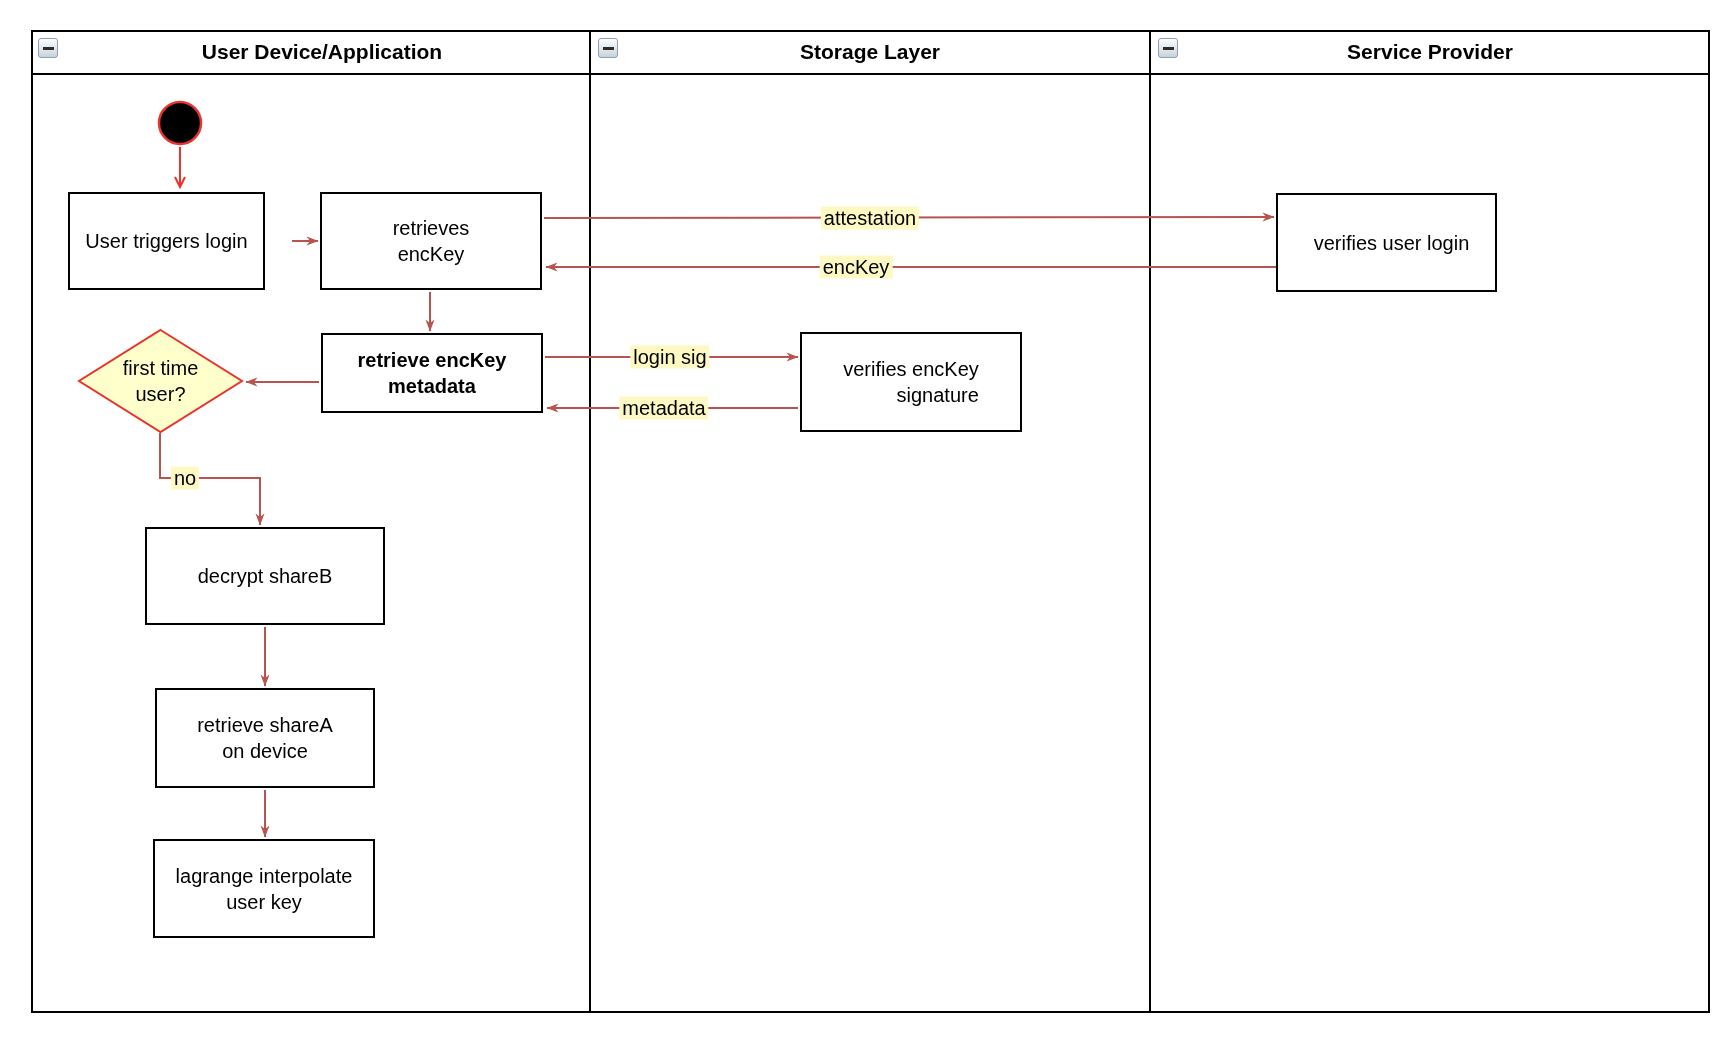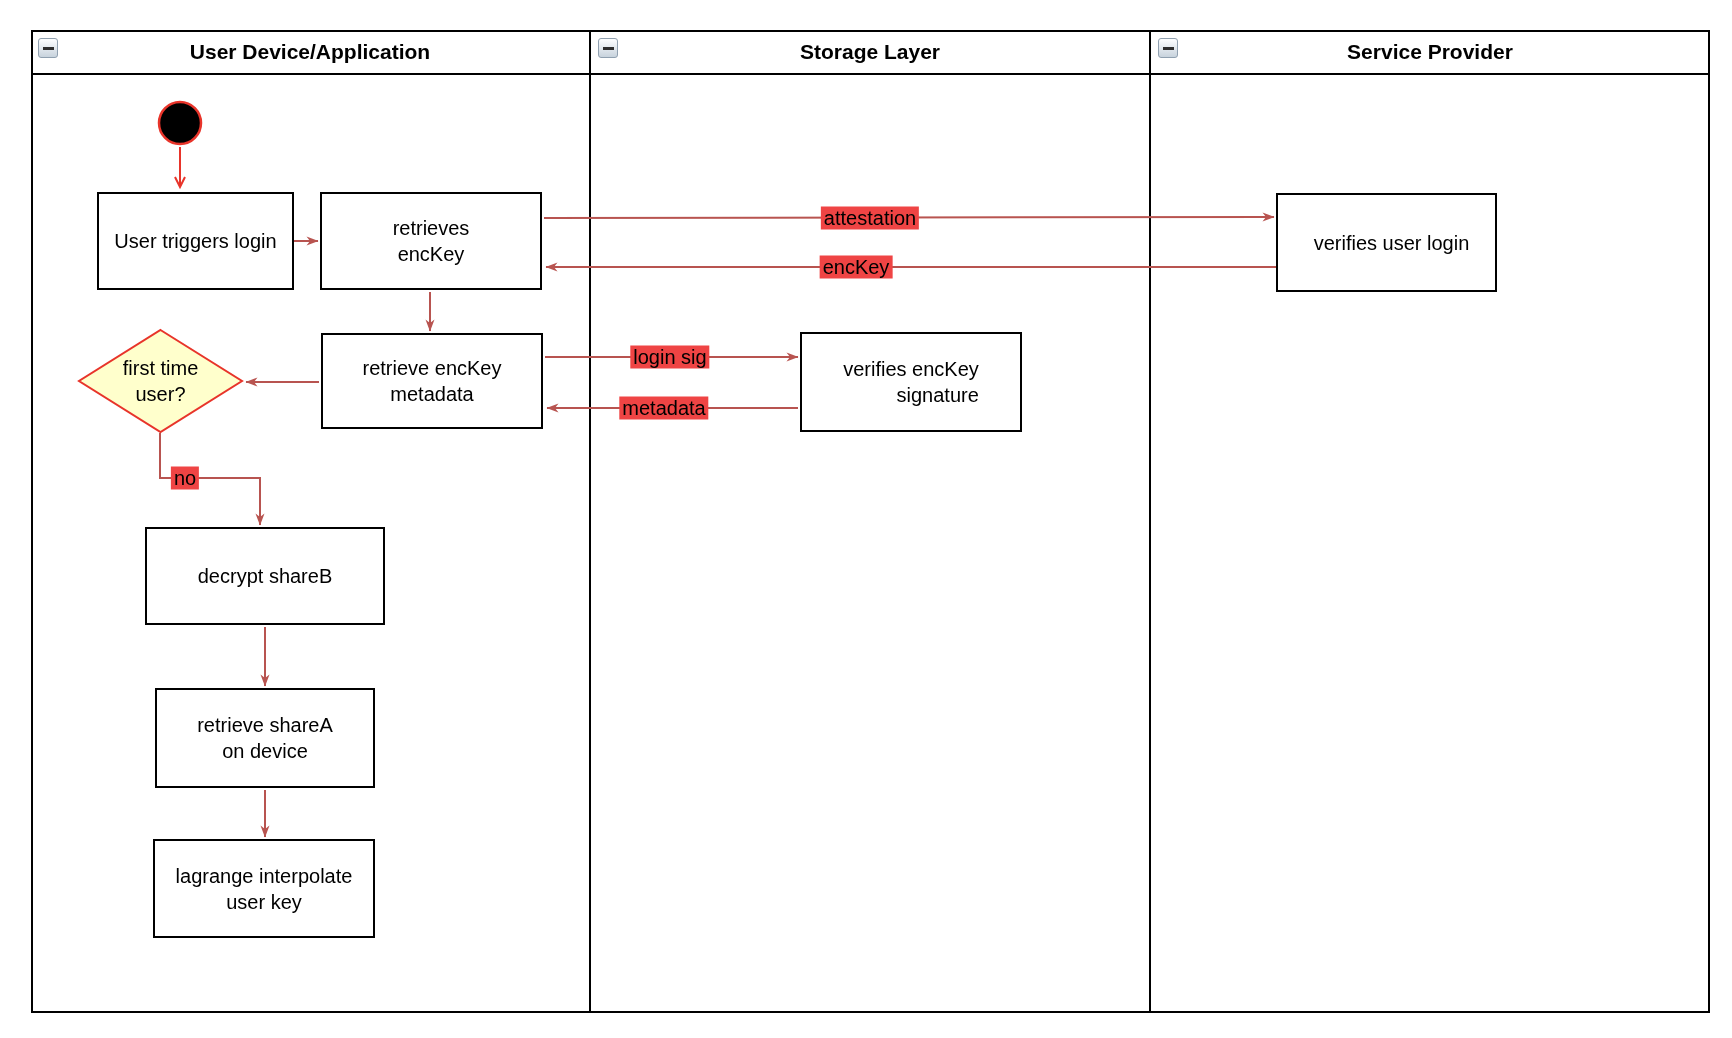--- a/index.html
+++ b/index.html
@@ -29,42 +29,42 @@
     display:flex;align-items:center;justify-content:center;text-align:center;
     font-size:20px;line-height:1.3;white-space:pre-line;
   }
   .diamond-label{
     position:absolute;left:100px;top:351px;width:121px;height:60px;
     display:flex;align-items:center;justify-content:center;text-align:center;
     font-size:20px;line-height:1.3;white-space:pre-line;
   }
   .edge-label{
     position:absolute;transform:translate(-50%,-50%);
-    background:#ef4444;padding:0 3px;font-size:20px;white-space:nowrap;
+    background:#fef9c3;padding:0 3px;font-size:20px;white-space:nowrap;
   }
   svg.overlay{position:absolute;left:0;top:0;}
   .flow-line{stroke:var(--flow);stroke-width:2;fill:none;}
   .hl-line{stroke:var(--hl);stroke-width:2;fill:none;}
   .flow-head{fill:var(--flow);}
   .hl-head{stroke:var(--hl);stroke-width:2;fill:none;}
 </style>
 </head>
 <body>
 
 <div class="canvas">
 
   <div class="pool"></div>
   <div class="vsep" style="left:589px;"></div>
   <div class="vsep" style="left:1149px;"></div>
   <div class="hsep"></div>
 
   <div class="collapse-btn" style="left:38px;">
     <span class="minus"></span>
   </div>
-  <div class="lane-title" style="left:310px;">User Device/Application</div>
+  <div class="lane-title" style="left:322px;">User Device/Application</div>
 
   <div class="collapse-btn" style="left:598px;">
     <span class="minus"></span>
   </div>
   <div class="lane-title" style="left:870px;">Storage Layer</div>
 
   <div class="collapse-btn" style="left:1158px;">
     <span class="minus"></span>
   </div>
   <div class="lane-title" style="left:1430px;">Service Provider</div>
@@ -121,30 +121,30 @@
     </g>
     <g>
       <path class="flow-line" d="M265,790 L265,837" marker-end="url(#mflow)"></path>
     </g>
 
     <g>
       <polygon points="160.5,330 242,381 160.5,432 79,381" style="fill:var(--decision);stroke:var(--hl);stroke-width:2;"></polygon>
     </g>
   </svg>
 
-  <div class="node" style="left:68px;top:192px;width:197px;height:98px;margin-left:29px;">
+  <div class="node" style="left:68px;top:192px;width:197px;height:98px;">
     <span>User triggers login</span>
   </div>
 
   <div class="node" style="left:320px;top:192px;width:222px;height:98px;text-align:center;">
     <span>retrieves
 encKey</span>
   </div>
 
-  <div class="node" style="left:321px;top:333px;width:222px;height:96px;">
+  <div class="node" style="left:321px;top:333px;width:222px;height:80px;font-weight:bold;">
     <span>retrieve encKey
 metadata</span>
   </div>
 
   <div class="node" style="left:800px;top:332px;width:222px;height:100px;text-align:right;">
     <span>verifies encKey
 signature</span>
   </div>
 
   <div class="node" style="left:1276px;top:193px;width:221px;height:99px;padding-left:10px;">

